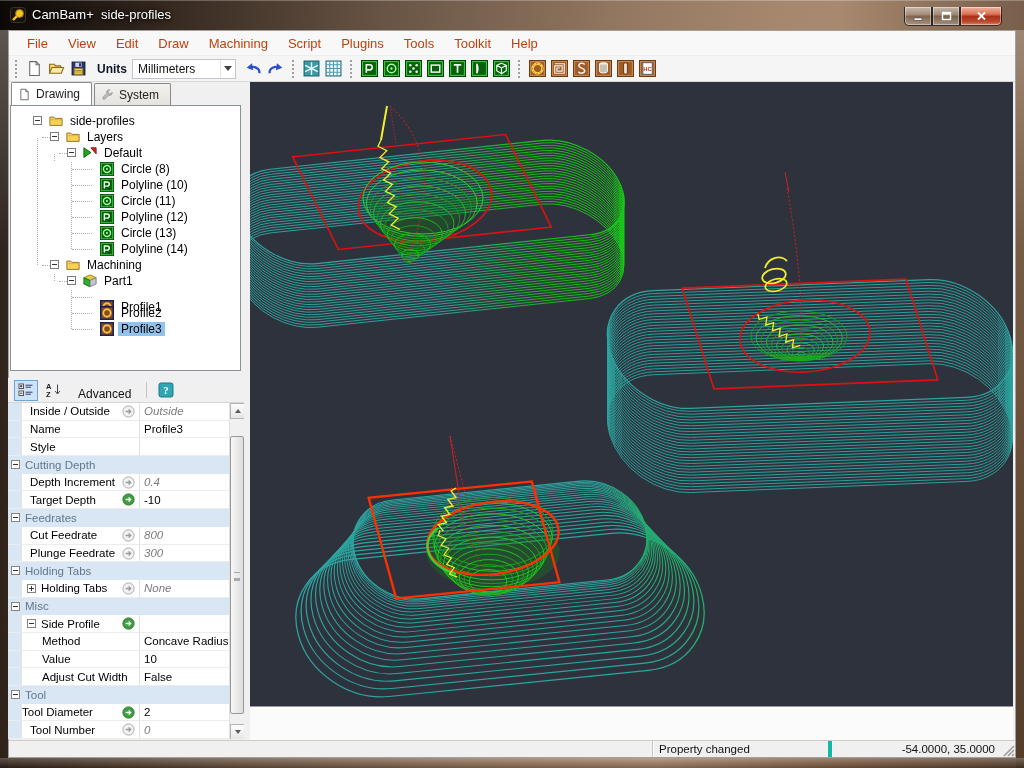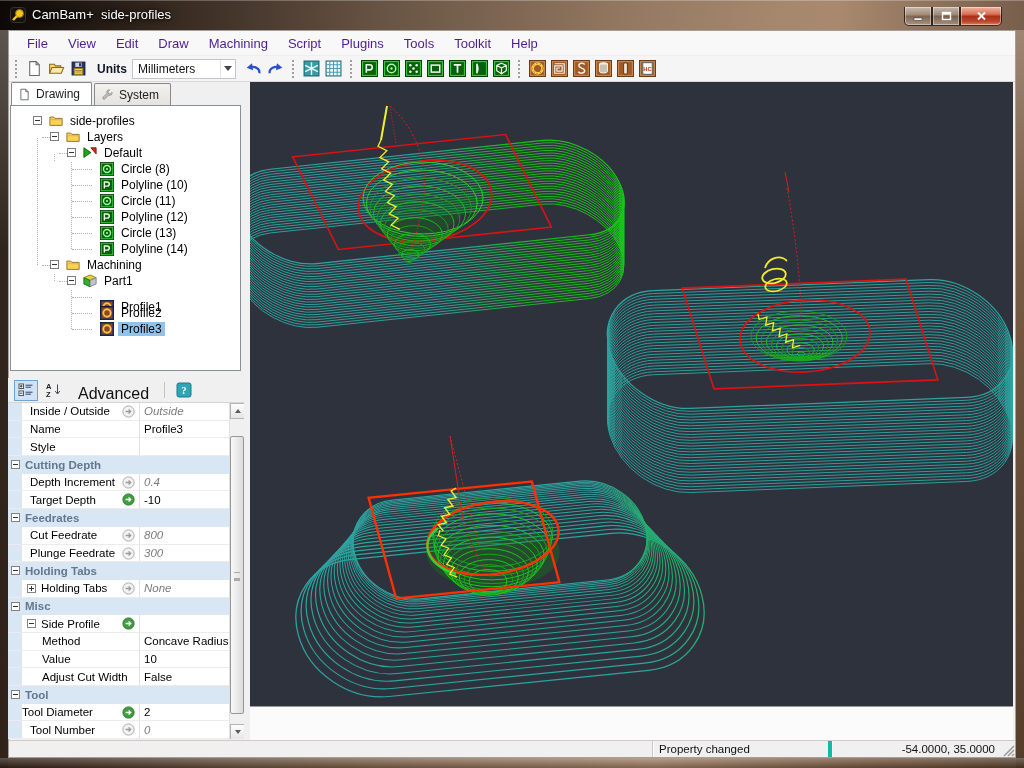--- a/index.html
+++ b/index.html
@@ -27,21 +27,21 @@
     box-shadow:inset 0 0 0 1px rgba(255,255,255,.4);display:flex;align-items:center;justify-content:center;}
   .capbtn.close{width:42px;border-radius:0 0 5px 0;
     background:linear-gradient(180deg,#f0b5a2,#da7155 40%,#ab3018 52%,#b9472c 80%,#d98060);}
   .capbtn.minb{border-radius:0 0 0 5px;}
   
   .win-body{position:absolute;left:8px;top:30px;width:1008px;height:728px;background:#f0f0f0;
     box-shadow:inset 0 0 0 1px rgba(70,60,52,.45);}
   
   .menubar{position:absolute;left:1px;top:1px;width:1006px;height:25px;background:#f8f8f8;
     display:flex;align-items:center;padding-left:8px;border-bottom:1px solid #eee;}
-  .menu-item{font-size:13px;color:#4c1d95;padding:3px 10px;cursor:default;}
+  .menu-item{font-size:13px;color:#c2410c;padding:3px 10px;cursor:default;}
   
   .toolbar{position:absolute;left:1px;top:26px;width:1006px;height:26px;background:#f5f5f5;
     border-bottom:1px solid #d8d8d8;display:flex;align-items:center;}
   .tgrip{width:3px;height:18px;border-left:2px dotted #9f9f9f;margin:0 5px 0 6px;}
   .tbtn{width:22px;height:22px;display:flex;align-items:center;justify-content:center;}
   .tbtn svg{width:17px;height:17px;}
   .units-label{font-weight:bold;font-size:12px;margin:0 5px 0 8px;color:#0f172a;}
   .combo{width:104px;height:20px;background:#fff;border:1px solid #c2c6cc;display:flex;align-items:center;font-size:12px;}
   .combo .val{flex:1;padding-left:5px;color:#111;}
   .combo .drop{width:15px;height:18px;display:flex;align-items:center;justify-content:center;border-left:1px solid #e4e4e4;}
@@ -62,31 +62,31 @@
   .expbox{position:absolute;width:9px;height:9px;background:#fff;border:1px solid #7c7c7c;}
   .expbox i{position:absolute;left:1px;right:1px;top:3px;height:1px;background:#333;}
   .tguide{position:absolute;width:1px;border-left:1px dotted #b0b0b0;}
   .tstub{position:absolute;height:1px;border-top:1px dotted #b0b0b0;}
   
   .propbar{position:absolute;left:0;top:348px;width:236px;height:24px;background:#f0f0f0;
     display:flex;align-items:center;padding-left:6px;gap:4px;}
   .pbtn{width:24px;height:21px;display:flex;align-items:center;justify-content:center;border:1px solid transparent;}
   .pbtn.on{background:#cfe3f7;border-color:#70a2d4;}
   .pbtn svg{width:16px;height:16px;}
-  .adv{font-size:16px;color:#111;padding:2px 8px;margin-top:8px;}
+  .adv{font-size:12px;color:#111;padding:2px 8px;margin-top:8px;}
   .psep{width:1px;height:16px;background:#c4c4c4;margin:0 3px;}
   
   .propgrid{position:absolute;left:0;top:372px;width:236px;height:337px;background:#fff;
     border-top:1px solid #d5d5d5;overflow:hidden;}
   .pg-rows{position:absolute;left:0;top:0;width:221px;}
   .prow{position:relative;height:17.7px;display:flex;align-items:center;font-size:11.5px;border-bottom:1px solid #ececec;}
   .prow .gutter{position:absolute;left:0;top:0;bottom:0;width:14px;background:#d9e7f5;border-right:1px solid #e4e4e4;}
   .prow.cat{background:#d9e7f5;color:#61788f;border-bottom:none;}
   .prow .pname{position:absolute;left:0;width:131px;height:100%;display:flex;align-items:center;color:#000;overflow:hidden;}
-  .prow.cat .pname{color:#61788f;font-weight:bold;}
+  .prow.cat .pname{color:#61788f;}
   .prow .pval{position:absolute;left:131px;right:0;height:100%;display:flex;align-items:center;
     border-left:1px solid #e0e0e0;padding-left:4px;color:#000;overflow:hidden;}
   .prow .pval.def{font-style:italic;color:#7c7c7c;}
   .parrow{position:absolute;right:3px;width:13px;height:13px;top:2px;}
   .parrow svg{width:13px;height:13px;}
   .pexp{position:absolute;width:9px;height:9px;background:#fff;border:1px solid #848484;}
   .pexp i{position:absolute;left:1px;right:1px;top:3px;height:1px;background:#333;}
   .pexp.plus b{position:absolute;top:1px;bottom:1px;left:3px;width:1px;background:#333;}
   
   .vsb{position:absolute;right:0;top:0;width:15px;height:337px;background:#f0f0f0;border-left:1px solid #e0e0e0;}

